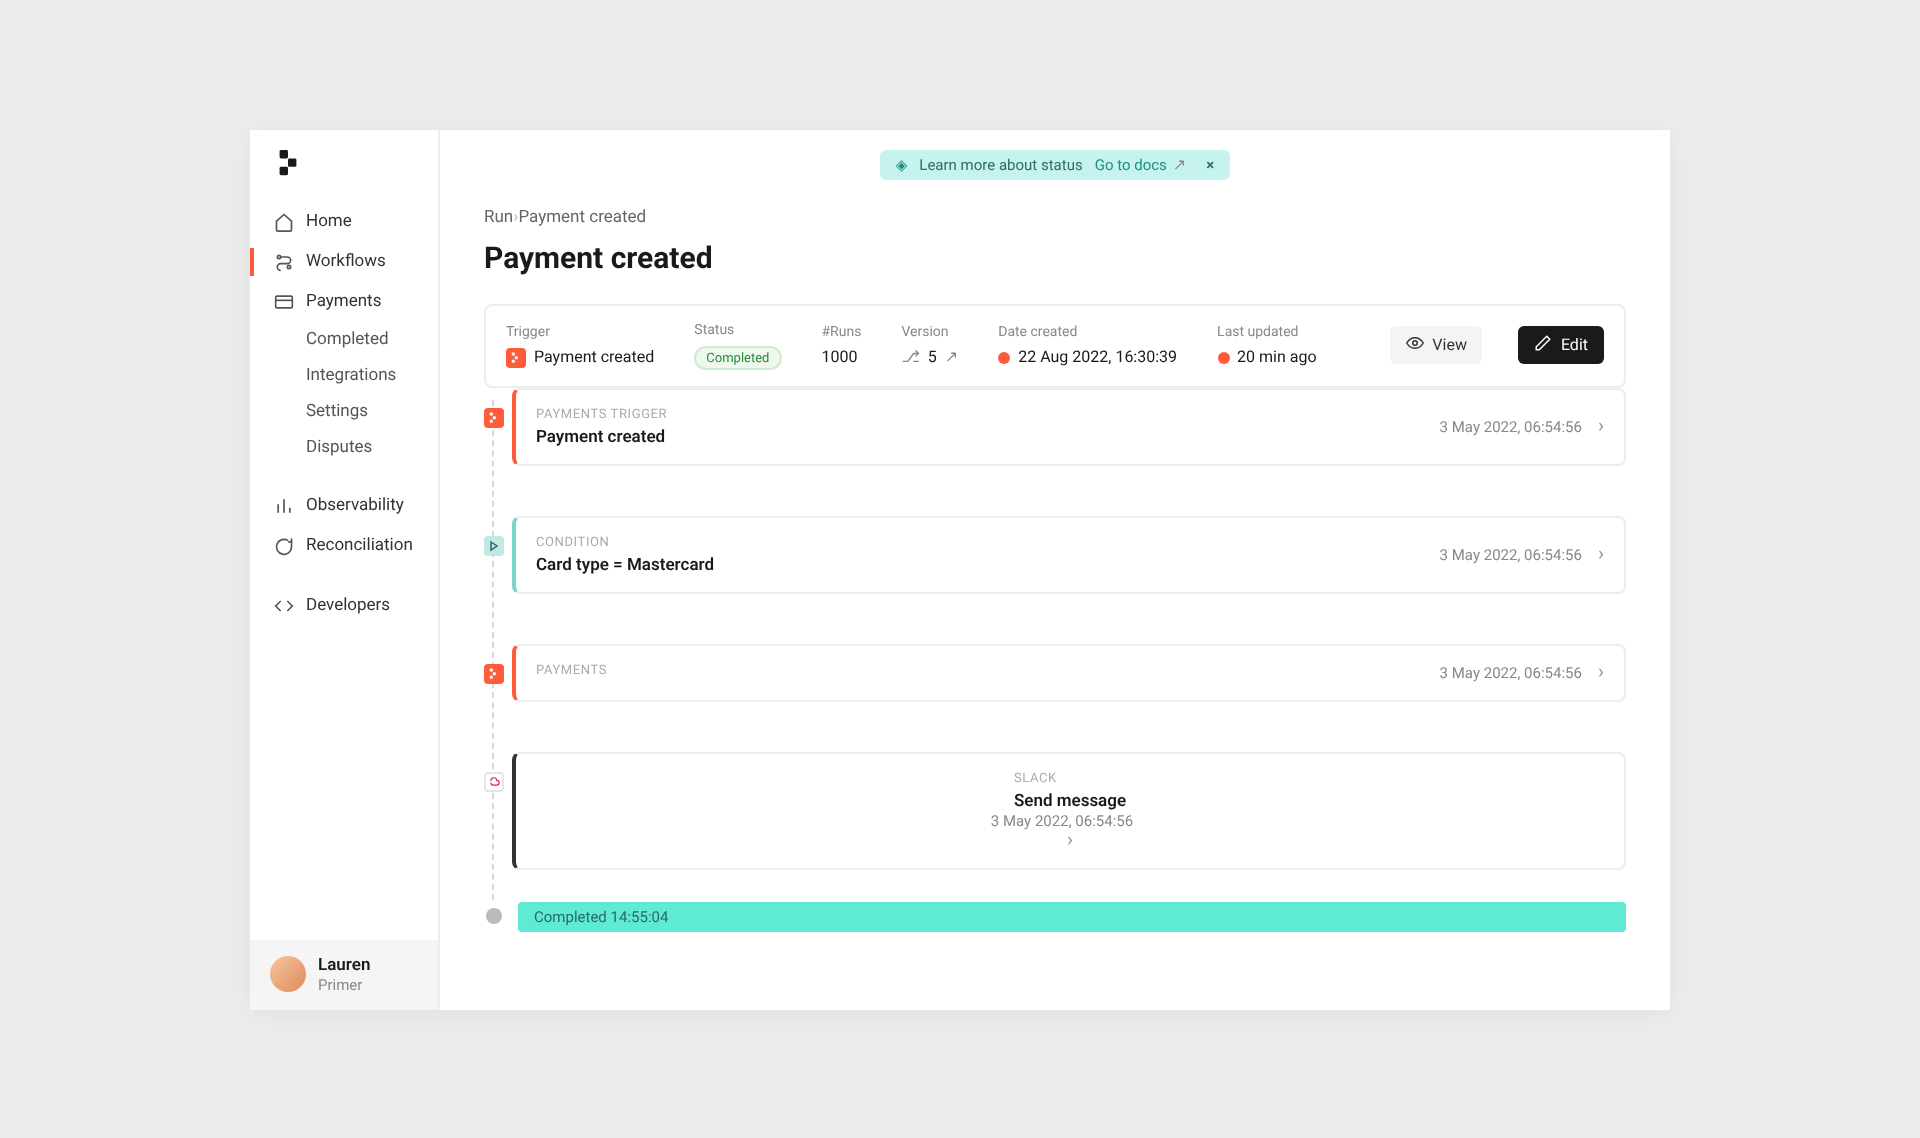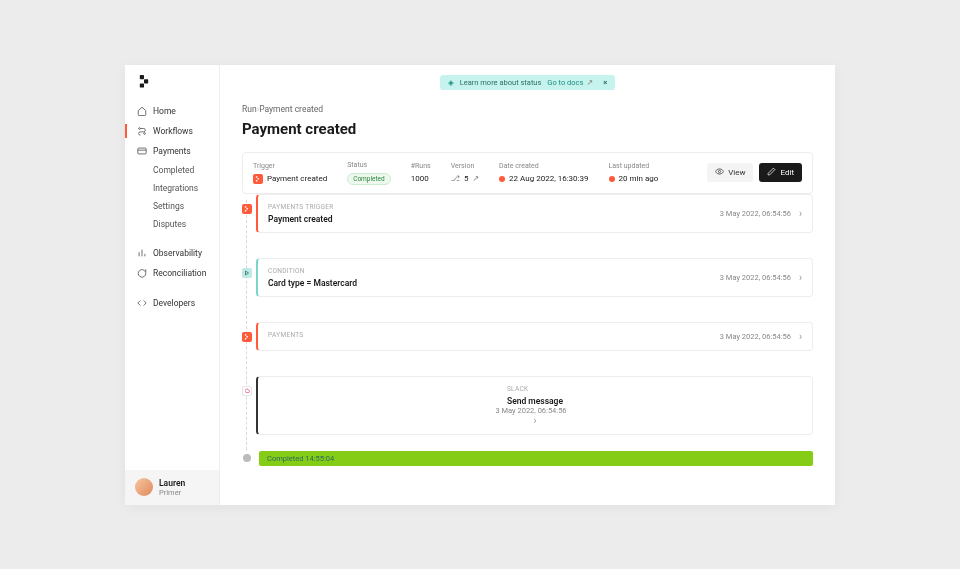--- a/index.html
+++ b/index.html
@@ -128,21 +128,21 @@
     display:inline-flex; align-items:center; justify-content:center;
   }
   .status-pill {
     font-size:6.5px;
     color:#2a8a3a;
     background:#eef8ef;
     border:1px solid #cdeccf;
     border-radius:8px;
     padding:1px 5px;
   }
-  .meta-actions { margin-left:auto; display:flex; gap:6px; align-items:center;}
+  .meta-actions { margin-left:auto; display:flex; gap:18px; align-items:center;}
   .btn {
     font-size:8px;
     padding:4px 8px;
     border-radius:3px;
     display:flex; align-items:center; gap:4px;
     cursor:pointer;
   }
   .btn.light { background:#f4f4f4; color:#333; }
   .btn.dark { background:#1a1a1a; color:#fff; }
 
@@ -196,21 +196,21 @@
     display:flex;
     align-items:center;
     gap:8px;
   }
   .completed-dot {
     width:8px; height:8px; border-radius:50%; background:#bbb;
     margin-left:1px;
   }
   .completed-pill {
     flex:1;
-    background:#84cc16;
+    background:#5eead4;
     border-radius:2px;
     padding:3px 8px;
     font-size:7.5px;
     color:#2a6b61;
   }
   .dot6 { width:6px;height:6px;border-radius:50%;}
   .ext-ico { font-size:8px; color:#888; }
 </style>
 </head>
 <body>

